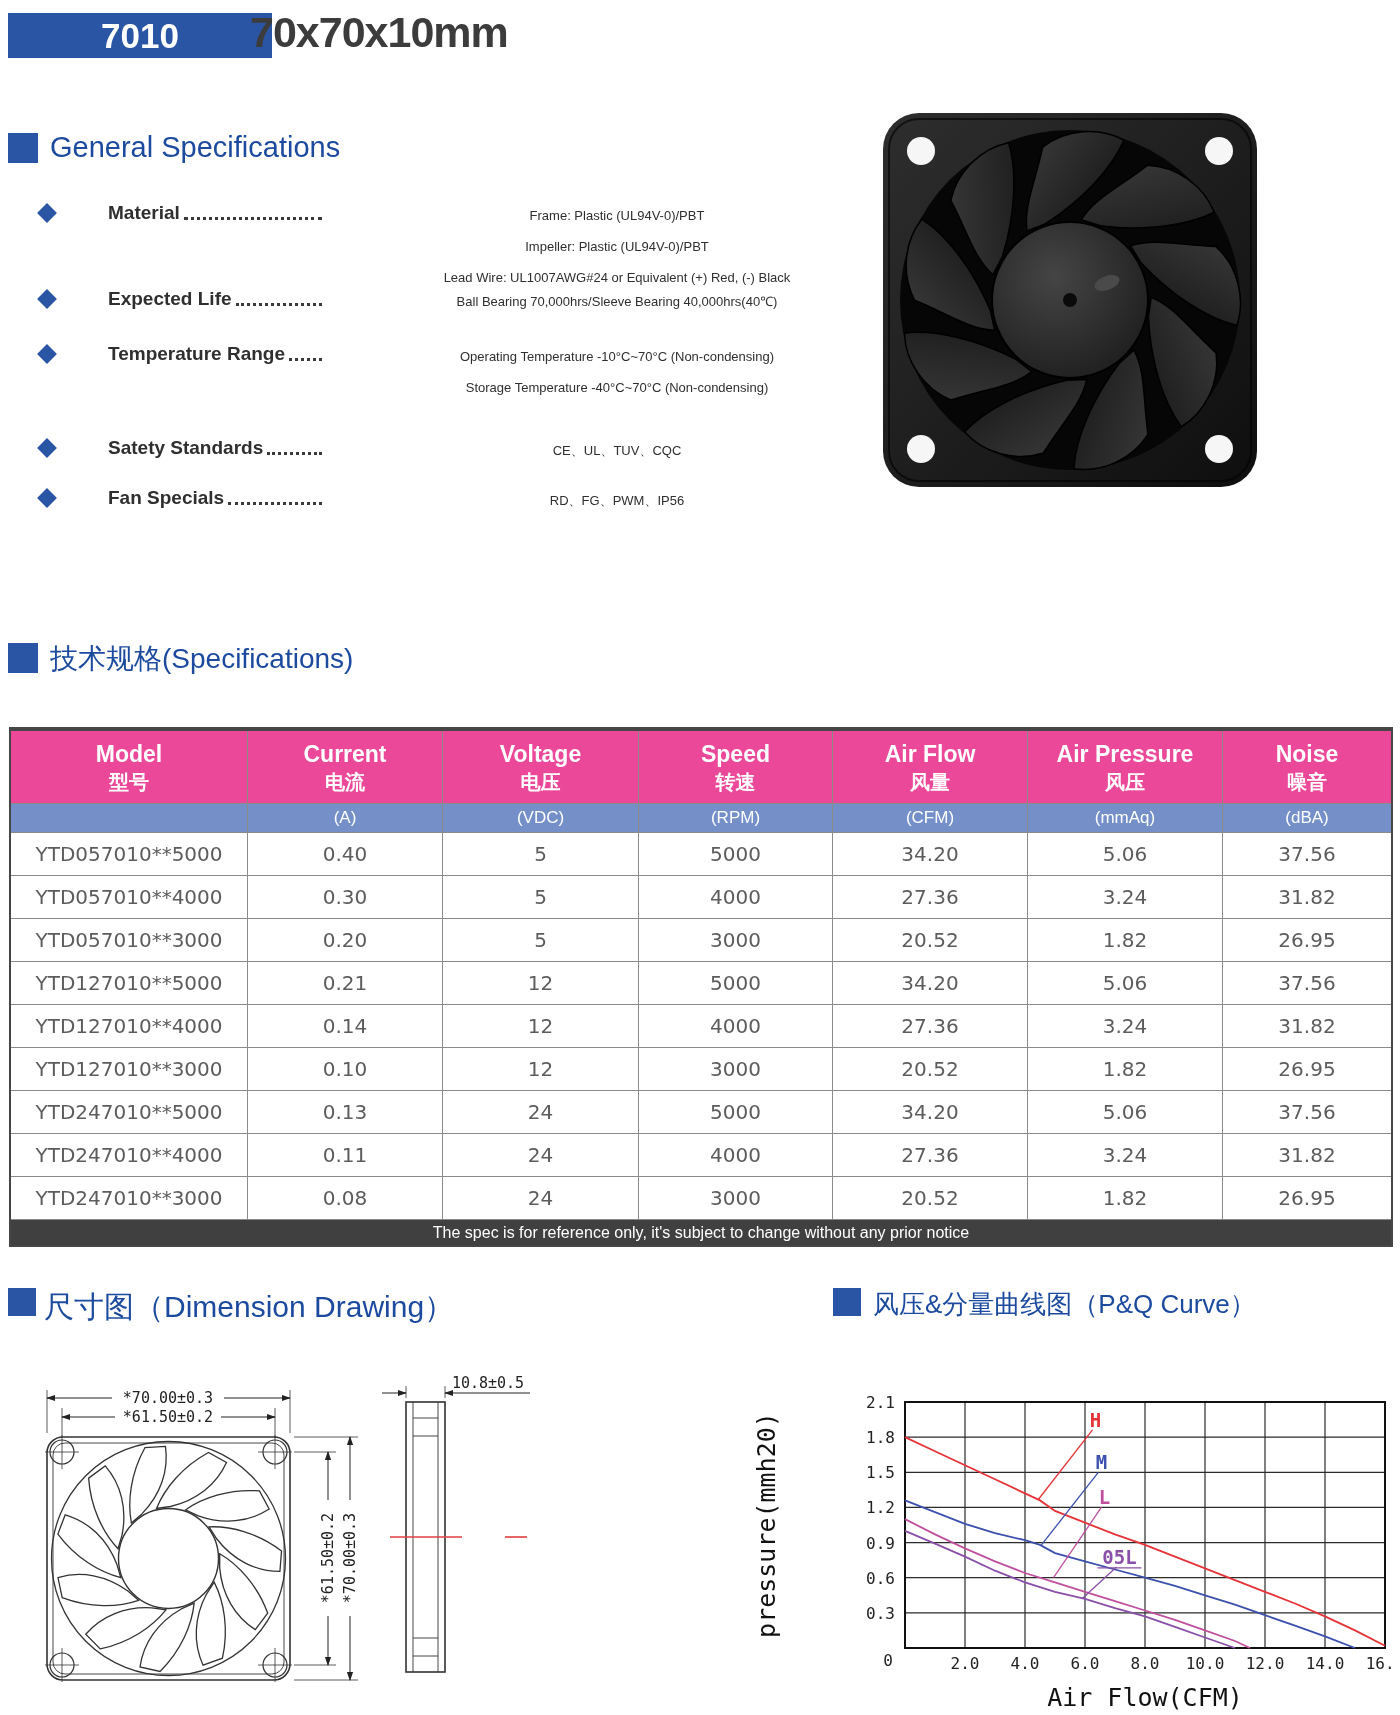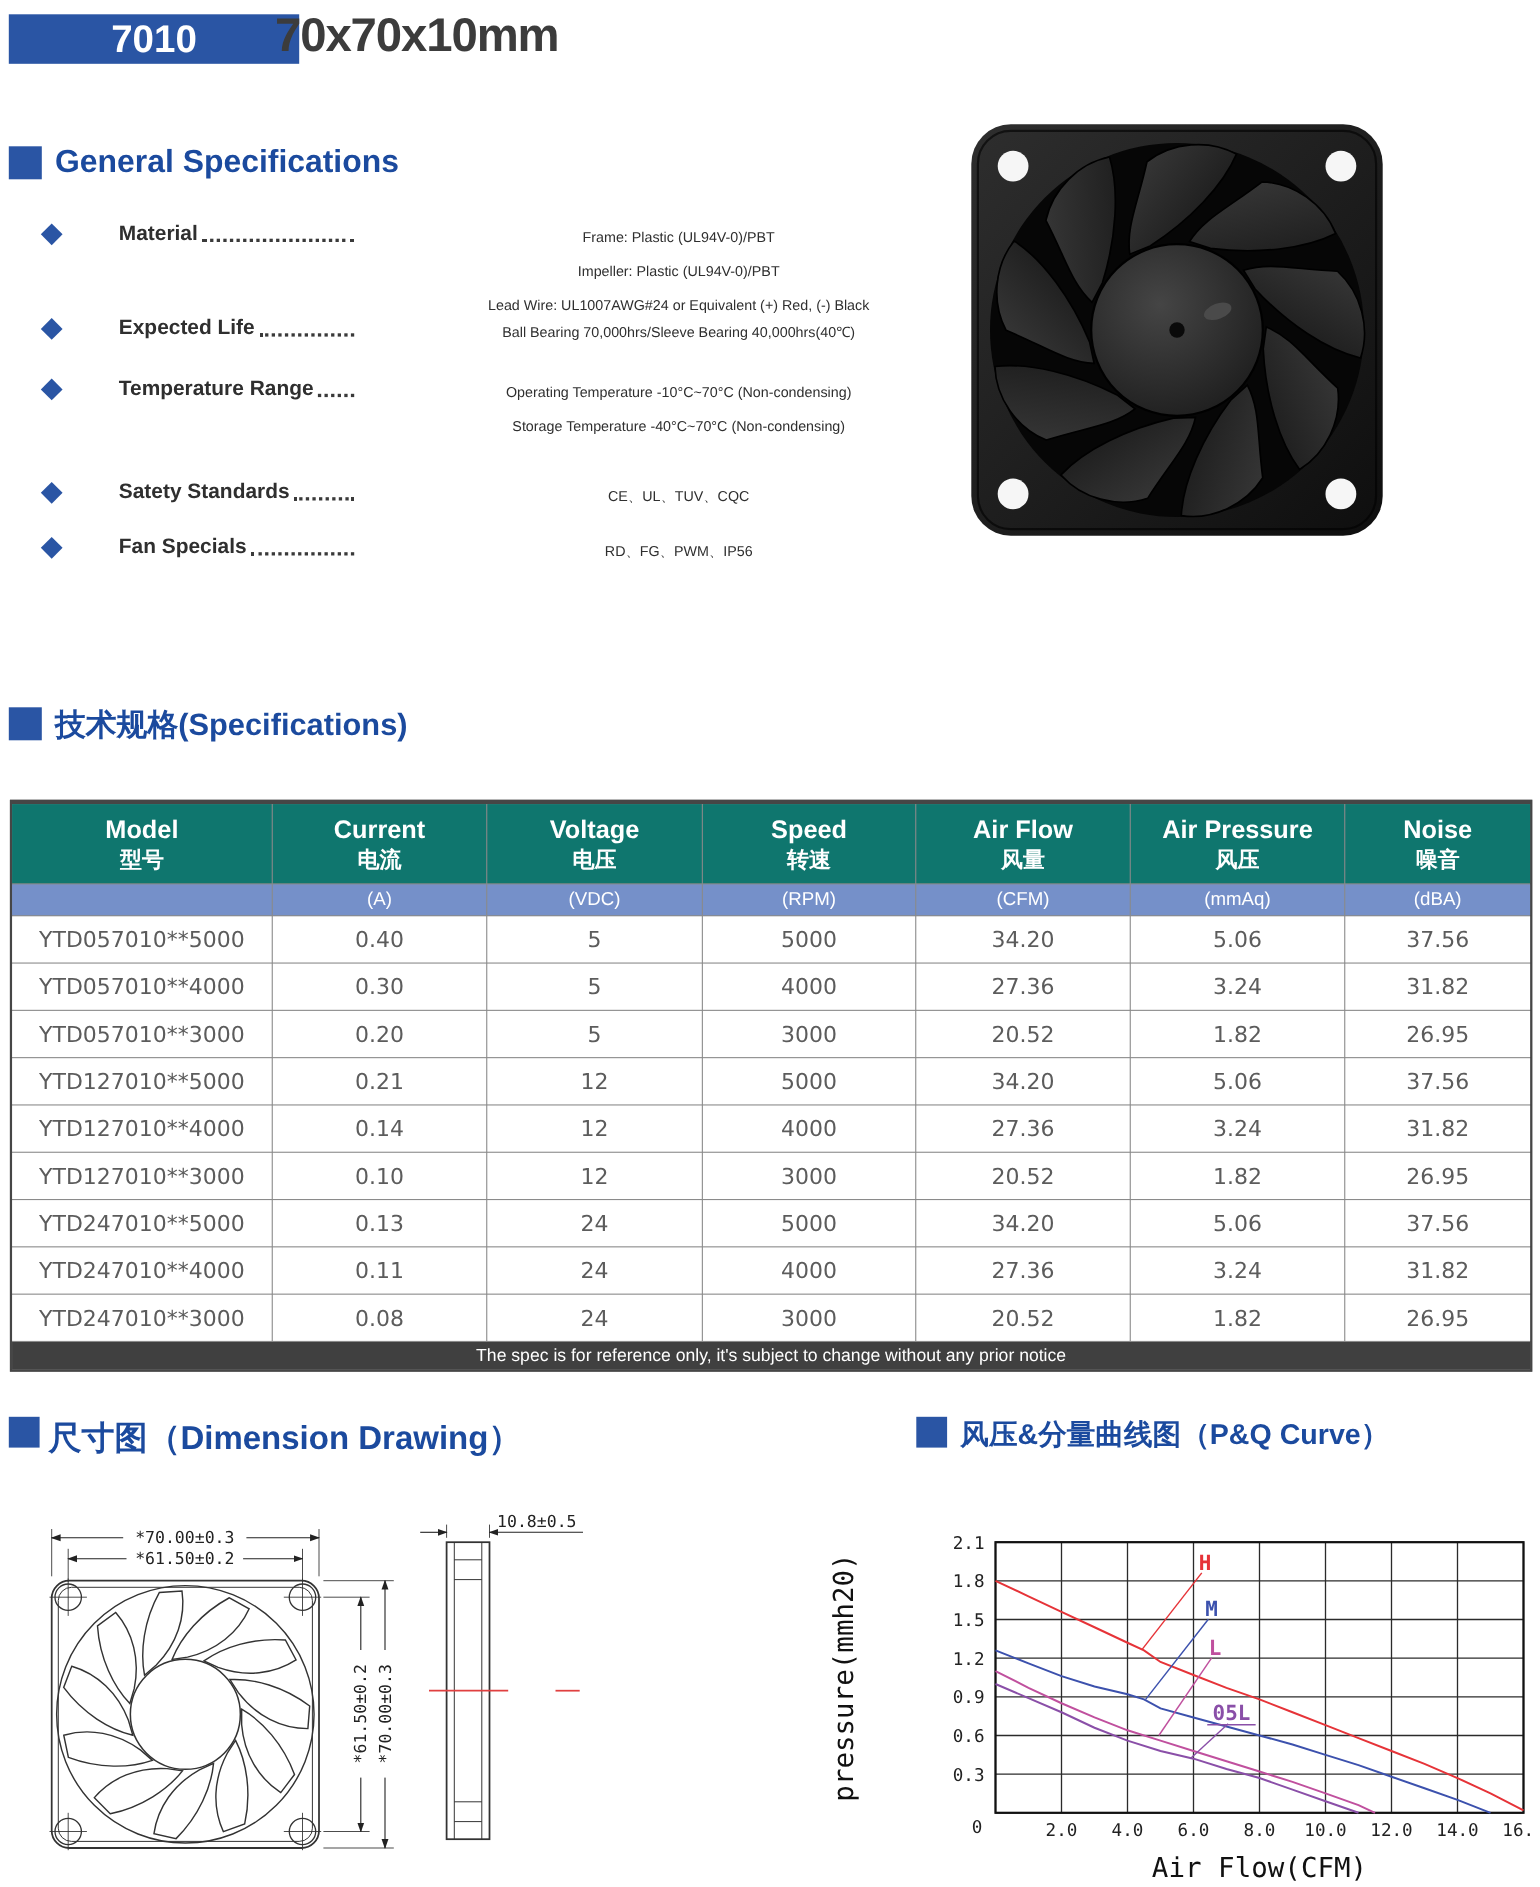--- a/index.html
+++ b/index.html
@@ -4,35 +4,35 @@
 <style>
   html,body{margin:0;padding:0;background:#fff;}
   #page{position:relative;width:1400px;height:1715px;background:#fff;overflow:hidden;
         font-family:"Liberation Sans",sans-serif;}
   
   .code-badge{position:absolute;left:8px;top:13px;width:264px;height:45px;background:#2a55a4;
       color:#fff;font-size:35px;font-weight:bold;text-align:center;line-height:45px;}
   .size-title{position:absolute;left:250px;top:8px;font-size:43px;font-weight:bold;color:#3c3c3c;letter-spacing:-1px;}
   
   .sq{position:absolute;width:30px;height:30px;background:#2a55a4;}
-  .sec-title{position:absolute;font-weight:bold;color:#1b4a9e;}
+  .sec-title{position:absolute;font-weight:normal;color:#1b4a9e;}
   
   #spec-list{position:absolute;left:40px;top:0;width:830px;height:560px;}
   .spec-item{position:absolute;left:0;display:flex;align-items:flex-start;width:830px;gap:40px;}
   .diamond{width:14px;height:14px;background:#2a55a4;transform:rotate(45deg);margin:6px 14px 0 0;flex:none;}
   .spec-label-box{display:flex;width:216px;flex:none;align-items:flex-end;}
   .spec-label-text{font-size:19px;font-weight:bold;color:#2f2f2f;white-space:nowrap;line-height:26px;}
   .leader{flex:1;border-bottom:3px dotted #3a3a3a;margin:0 2px 6px 4px;min-width:8px;}
   .spec-values{flex:1;}
   .spec-value-line{font-size:13px;font-weight:normal;color:#2f2f2f;line-height:31px;white-space:nowrap;text-align:center;}
   
   #spec-grid{position:absolute;left:9px;top:727px;display:grid;
      grid-template-columns:236px 194px 195px 193px 194px 194px 168px;gap:1px;
      background:#8a8a8a;border:2px solid #464646;border-top-width:4px;}
-  .th{background:#0f766e;color:#fff;height:72px;display:flex;flex-direction:column;justify-content:center;align-items:center;}
+  .th{background:#ec4899;color:#fff;height:72px;display:flex;flex-direction:column;justify-content:center;align-items:center;}
   .th-en{font-size:23px;font-weight:bold;line-height:30px;}
   .th-zh{font-size:20px;font-weight:bold;line-height:26px;}
   .tu{background:#7590c9;color:#fff;height:28px;line-height:28px;text-align:center;font-size:17px;}
   .td{background:#fff;height:42px;line-height:42px;text-align:center;font-size:20px;color:#5c5c5c;
       font-family:"DejaVu Sans",sans-serif;}
   .tfoot{grid-column:1/-1;background:#404040;color:#fff;height:25px;line-height:25px;text-align:center;font-size:16px;}
   
   .caddim{font:15px "DejaVu Sans Mono",monospace;fill:#222;}
   .tick{font:16px "DejaVu Sans Mono",monospace;fill:#222;}
   .axis{font:25px "DejaVu Sans Mono",monospace;fill:#111;}

